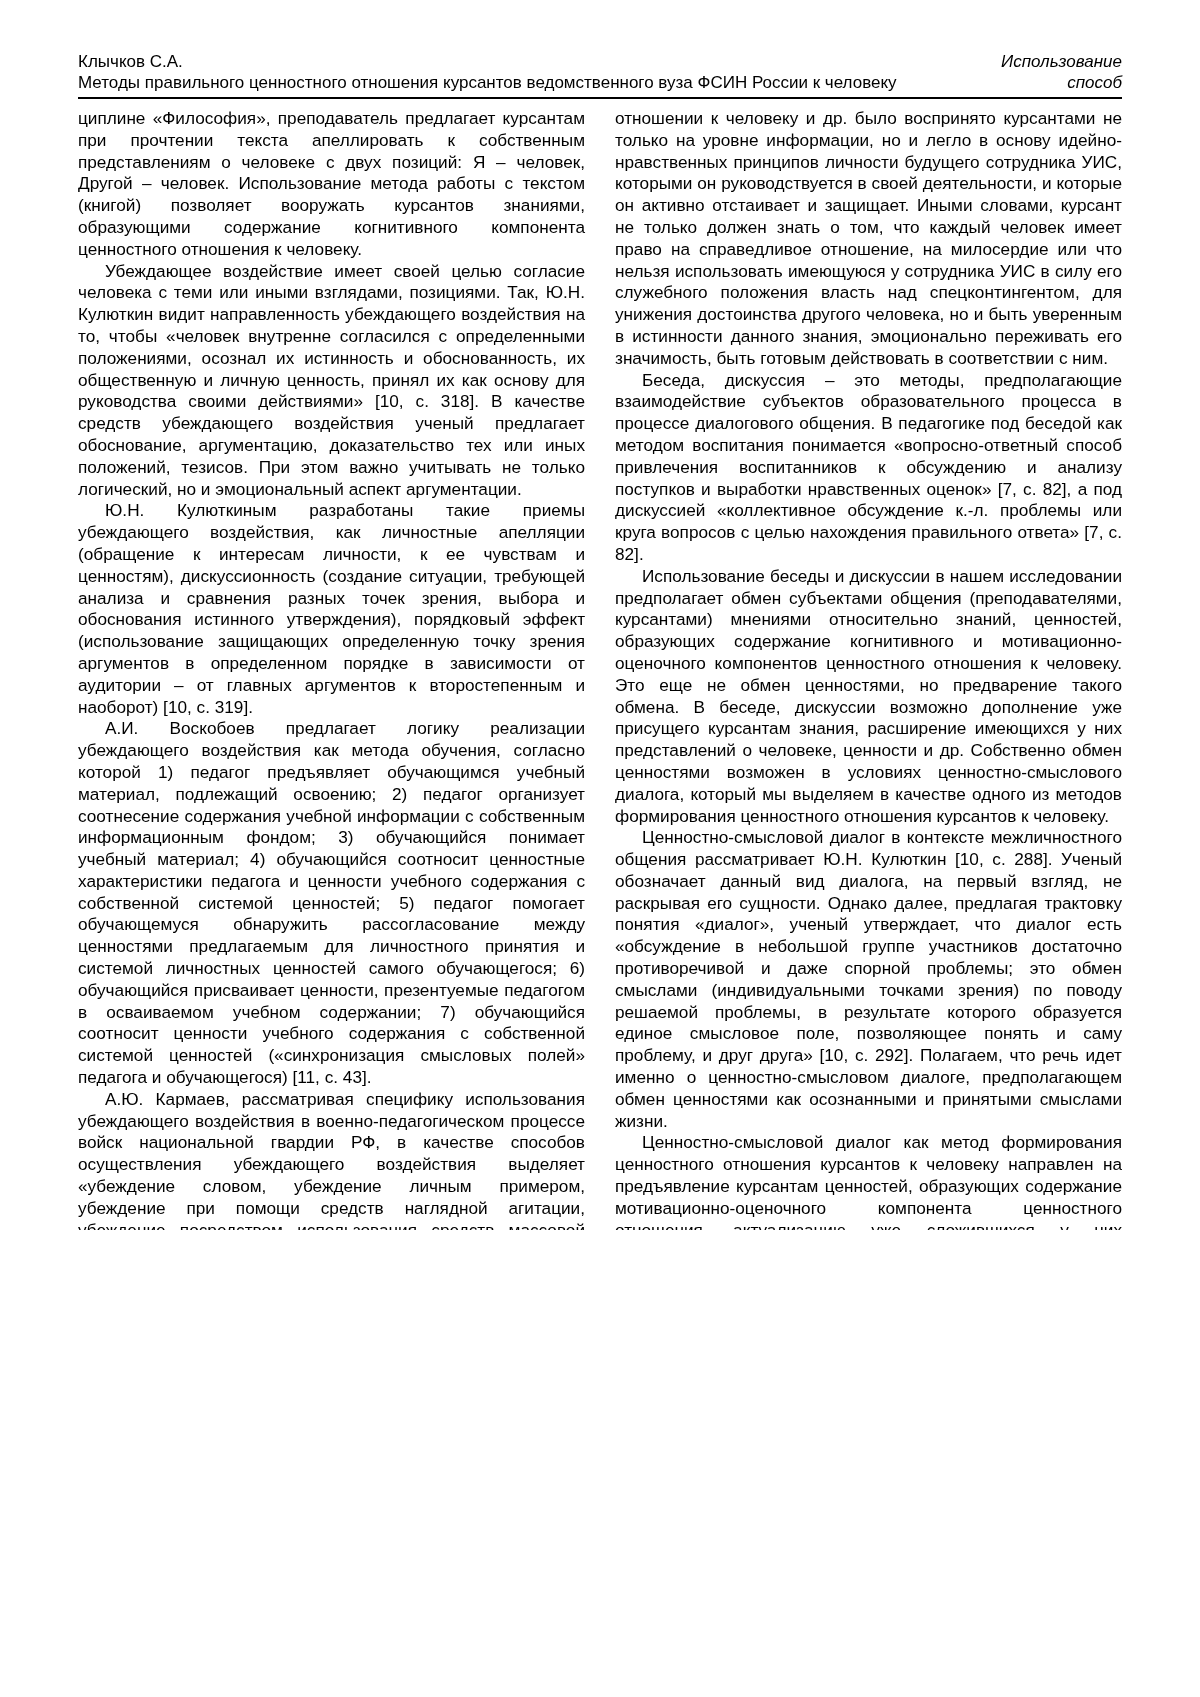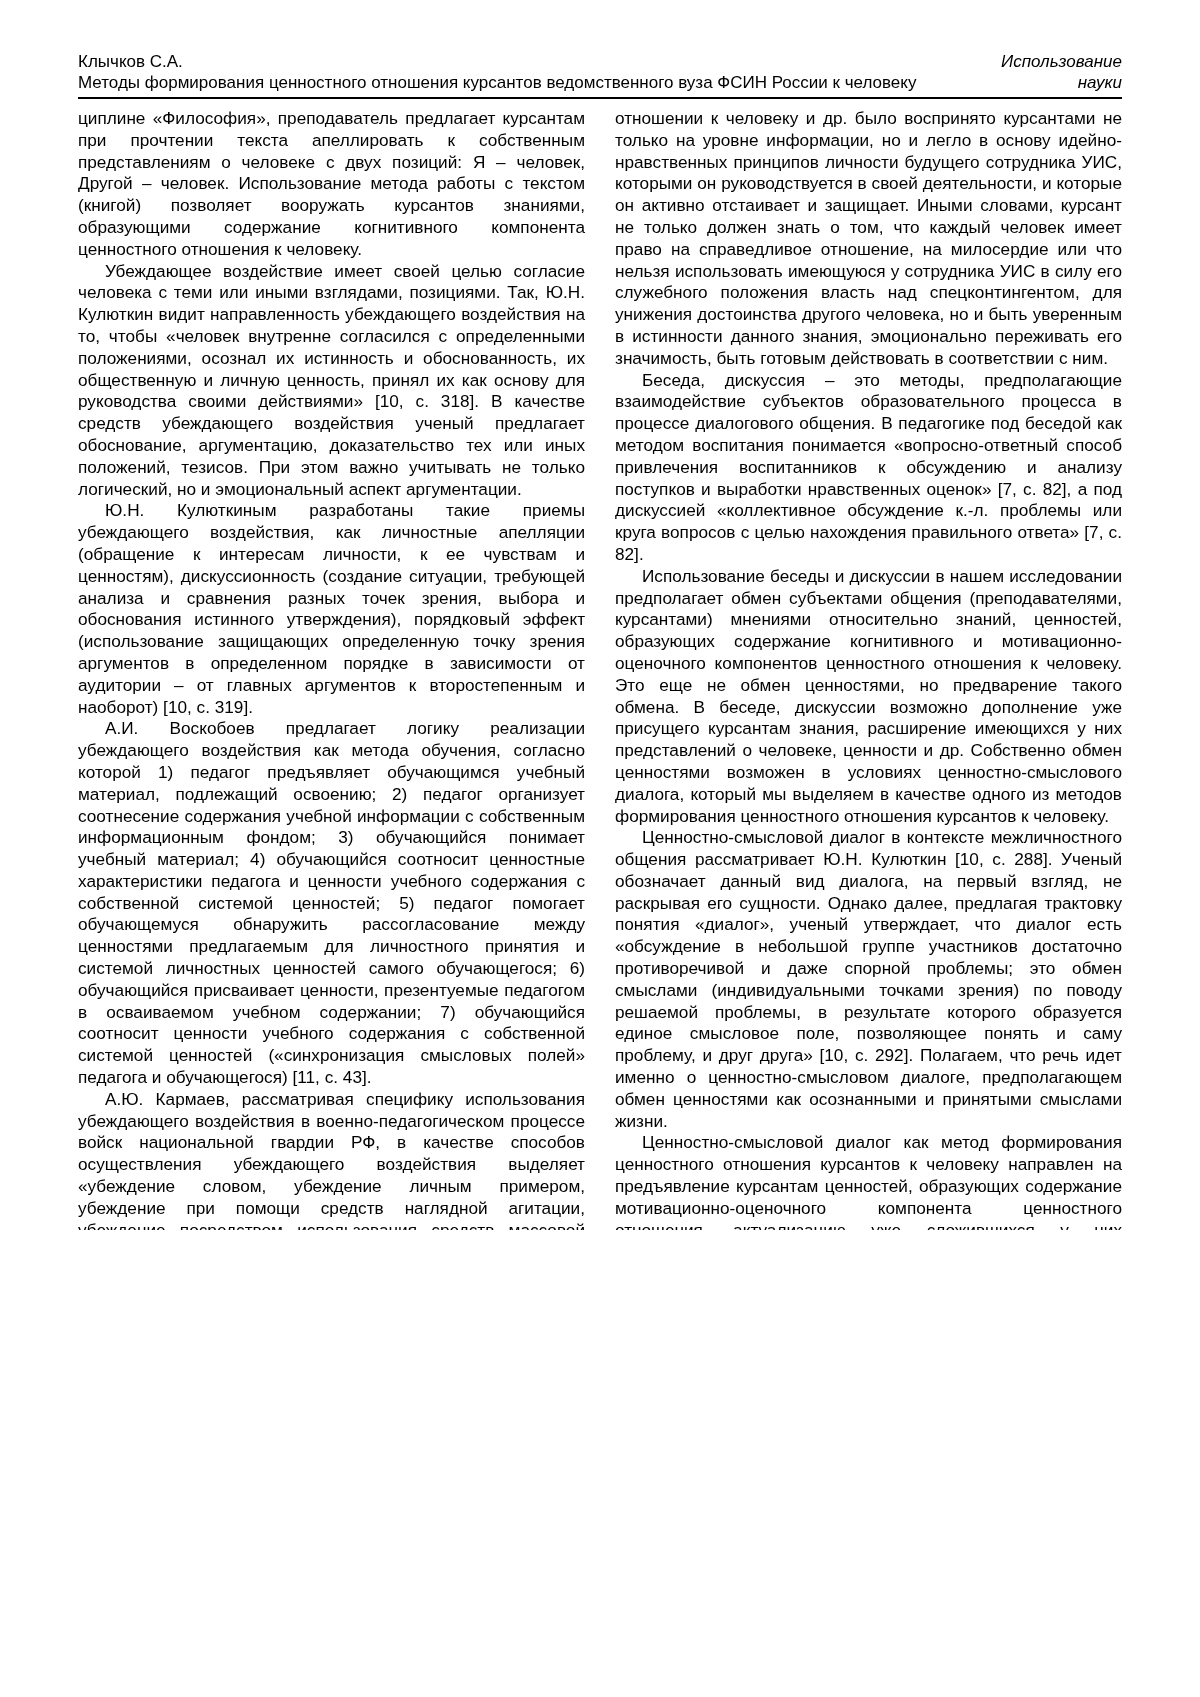--- a/index.html
+++ b/index.html
@@ -80,22 +80,22 @@
 <body>
 
 <div class="page">
 
   <div class="running-head">
     <div class="rh-row">
       <span class="rh-left">Клычков С.А.</span>
       <span class="rh-italic">Использование</span>
     </div>
     <div class="rh-row">
-      <span class="rh-left">Методы формирования ценностного отношения курсантов ведомственного вуза ФСИН России к человеку</span>
-      <span class="rh-italic">науки</span>
+      <span class="rh-left">Методы правильного ценностного отношения курсантов ведомственного вуза ФСИН России к человеку</span>
+      <span class="rh-italic">способ</span>
     </div>
   </div>
 
   <div class="head-rule"></div>
 
   <div class="columns">
     <div class="col">
       <p class="cont">циплине «Философия», преподаватель предлагает курсантам при прочтении текста апеллировать к собственным представлениям о человеке с двух позиций: Я – человек, Другой – человек. Использование метода работы с текстом (книгой) позволяет вооружать курсантов знаниями, образующими содержание когнитивного компонента ценностного отношения к человеку.</p>
       <p>Убеждающее воздействие имеет своей целью согласие человека с теми или иными взглядами, позициями. Так, Ю.Н. Кулюткин видит направленность убеждающего воздействия на то, чтобы «человек внутренне согласился с определенными положениями, осознал их истинность и обоснованность, их общественную и личную ценность, принял их как основу для руководства своими действиями» [10, с. 318]. В качестве средств убеждающего воздействия ученый предлагает обоснование, аргументацию, доказательство тех или иных положений, тезисов. При этом важно учитывать не только логический, но и эмоциональный аспект аргументации.</p>
       <p>Ю.Н. Кулюткиным разработаны такие приемы убеждающего воздействия, как личностные апелляции (обращение к интересам личности, к ее чувствам и ценностям), дискуссионность (создание ситуации, требующей анализа и сравнения разных точек зрения, выбора и обоснования истинного утверждения), порядковый эффект (использование защищающих определенную точку зрения аргументов в определенном порядке в зависимости от аудитории – от главных аргументов к второстепенным и наоборот) [10, с. 319].</p>

